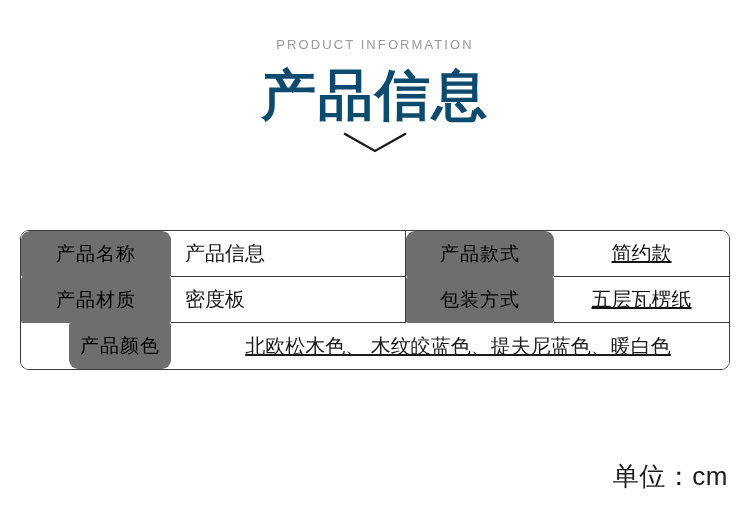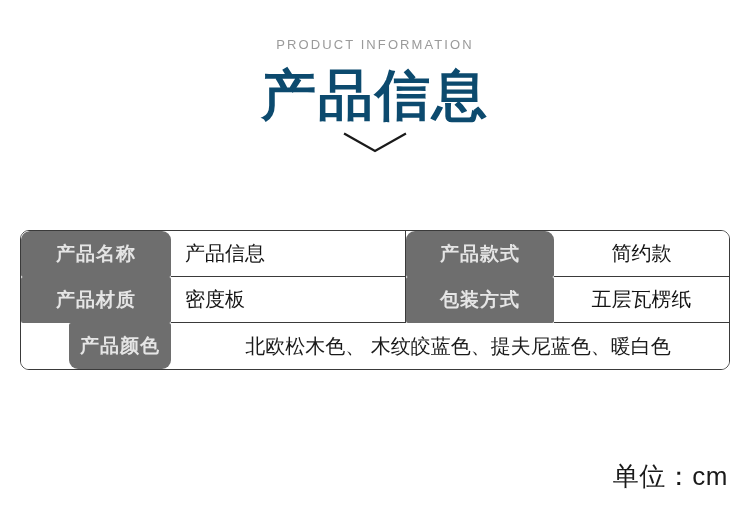--- a/index.html
+++ b/index.html
@@ -74,41 +74,40 @@
     vertical-align: middle;
     font-size: 19px;
     color: #1a1a1a;
     border-bottom: 1px solid #3a3a3a;
     border-right: 1px solid #3a3a3a;
     background: #ffffff;
     padding: 0;
   }
 
   .spec-table tr:last-child td { border-bottom: none; padding-left: 48px; }
-  .spec-table td:last-child { border-right: none; }
+  .spec-table td:last-child { border-right: none; text-decoration: underline; }
 
   
   td.label-cell {
     padding: 0;
     background: #ffffff;
     border-right: none;
     border-bottom: none;
   }
 
   .label-block {
     background: #6e6e6e;
-    color: #e5e5e5;
+    color: #000000;
     font-size: 19px;
     letter-spacing: 1px;
     height: 46px;
     display: flex;
     align-items: center;
     justify-content: center;
     border-radius: 2px;
-    font-weight: bold;
   }
 
   
   tr.row-1 td.label-left  .label-block { border-top-left-radius: 9px;  border-top-right-radius: 9px; }
   tr.row-1 td.label-right .label-block { border-top-left-radius: 9px;  border-top-right-radius: 9px; }
   tr.row-4 td.label-left  .label-block { border-bottom-left-radius: 9px; border-bottom-right-radius: 9px; }
   tr.row-3 td.label-right .label-block { border-bottom-left-radius: 9px; border-bottom-right-radius: 9px; }
 
   td.value-cell {
     padding-left: 14px;

